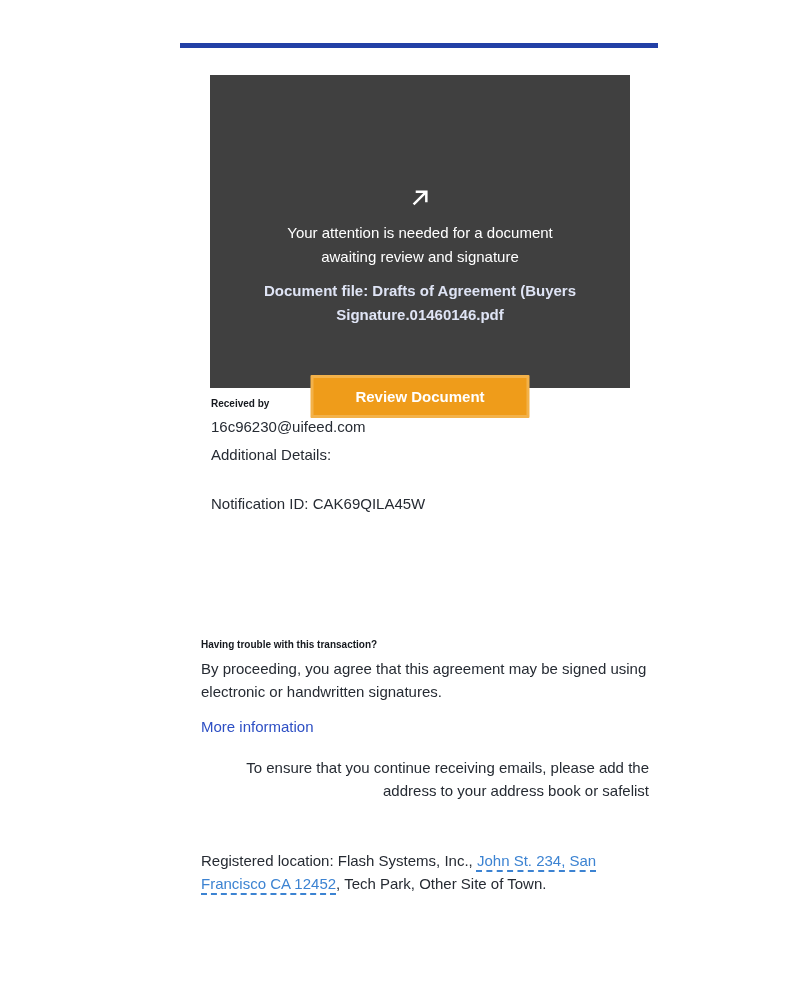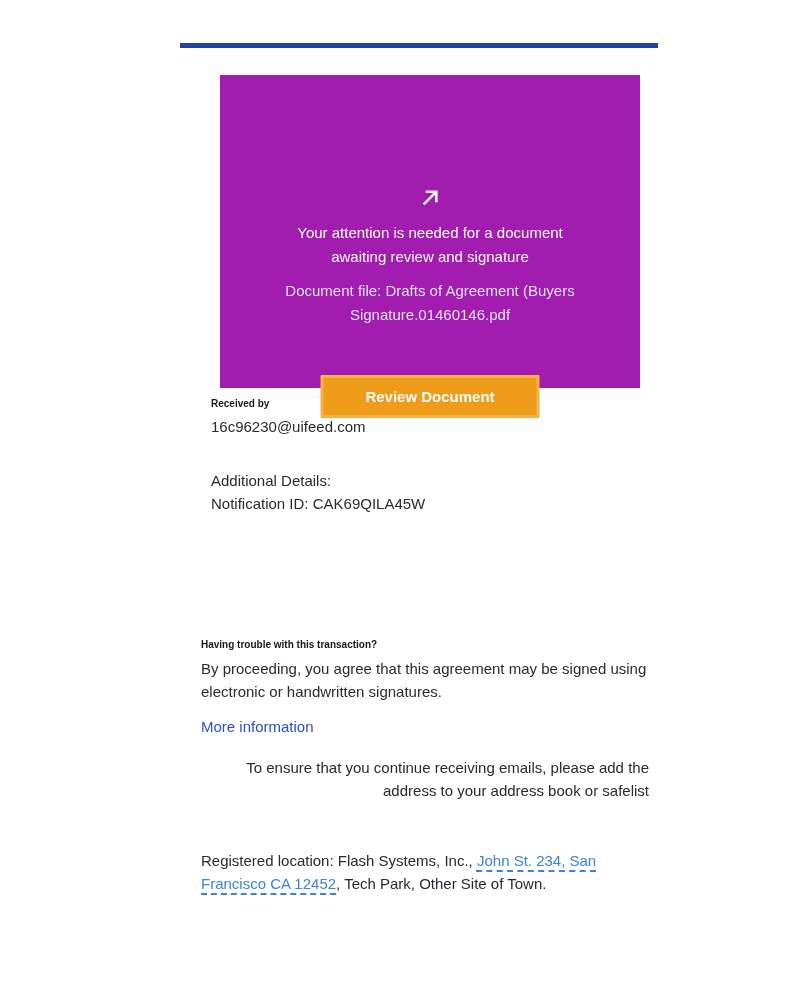--- a/index.html
+++ b/index.html
@@ -3,31 +3,31 @@
 <meta charset="utf-8">
 <style>
   html,body{margin:0;padding:0;background:#ffffff;}
   .canvas{
     position:relative;width:800px;height:1000px;background:#ffffff;overflow:hidden;
     font-family:"Liberation Sans","DejaVu Sans",sans-serif;
     -webkit-font-smoothing:antialiased;
   }
   .top-rule{position:absolute;left:180px;top:43px;width:478px;height:5px;background:#2240a6;}
   .banner{
-    position:absolute;left:220px;top:75px;width:420px;height:313px;
-    background:#a21caf;color:#ffffff;text-align:center;
+    position:absolute;left:210px;top:75px;width:420px;height:313px;
+    background:#404040;color:#ffffff;text-align:center;
   }
   .banner .icon-wrap{position:absolute;left:0;top:110px;width:100%;text-align:center;}
   .banner-headline{
     position:absolute;left:50%;top:146px;transform:translateX(-50%);
     width:320px;font-size:15px;line-height:23.5px;color:#ffffff;
   }
   .banner-file{
     position:absolute;left:50%;top:204px;transform:translateX(-50%);
-    width:332px;font-size:15px;line-height:23.5px;color:#dfe4f5;
+    width:332px;font-size:15px;line-height:23.5px;color:#dfe4f5;font-weight:bold;
   }
   .review-btn{
     position:absolute;left:50%;top:284px;transform:translateX(-50%);
     width:219px;height:43px;box-sizing:border-box;
     background:#ef9c1a;border:3px solid #f3b24a;border-radius:1px;
     color:#ffffff;font-weight:700;font-size:15px;
     font-family:"Liberation Sans","DejaVu Sans",sans-serif;
     cursor:pointer;display:flex;align-items:center;justify-content:center;margin-top:16px;
   }
   .txt{position:absolute;font-size:15px;line-height:23px;color:#262b33;}
@@ -55,21 +55,21 @@
       </svg>
     </div>
     <div class="banner-headline">Your attention is needed for a document awaiting review and signature</div>
     <div class="banner-file">Document file: Drafts of Agreement (Buyers Signature.01460146.pdf</div>
     <button class="review-btn">Review Document</button>
   </div>
 
   <div class="txt bold" style="left:211px;top:392px;">Received by</div>
   <div class="txt" style="left:211px;top:415px;">16c96230@uifeed.com</div>
 
-  <div class="txt" style="left:211px;top:469px;">Additional Details:</div>
+  <div class="txt" style="left:211px;top:443px;">Additional Details:</div>
   <div class="txt" style="left:211px;top:492px;">Notification ID: CAK69QILA45W</div>
 
   <div class="txt bold" style="left:201px;top:613px;margin-top:20px;">Having trouble with this transaction?</div>
 
   <div class="txt para" style="left:201px;top:657px;">By proceeding, you agree that this agreement may be signed using electronic or handwritten signatures.</div>
 
   <a class="txt lnk" style="left:201px;top:715px;">More information</a>
 
   <div class="txt para" style="left:201px;top:756px;text-align:right;">To ensure that you continue receiving emails, please add the address to your address book or safelist</div>
 

